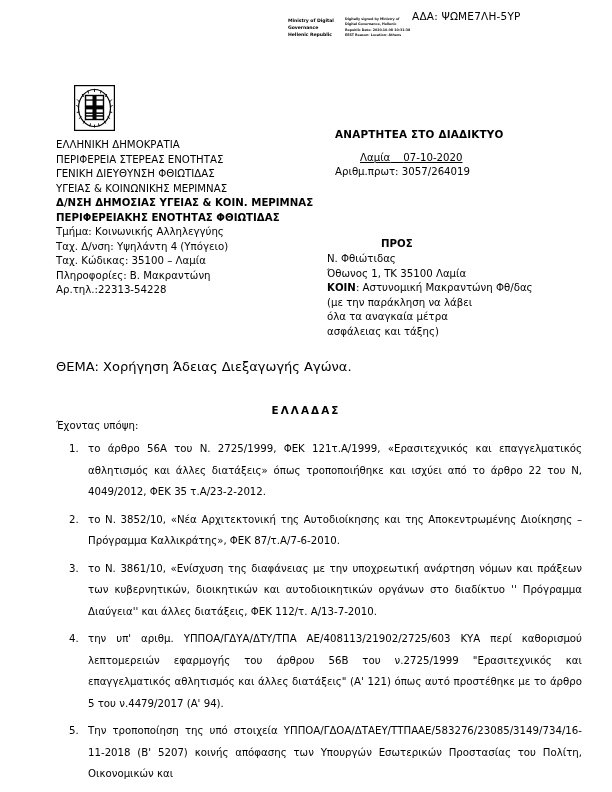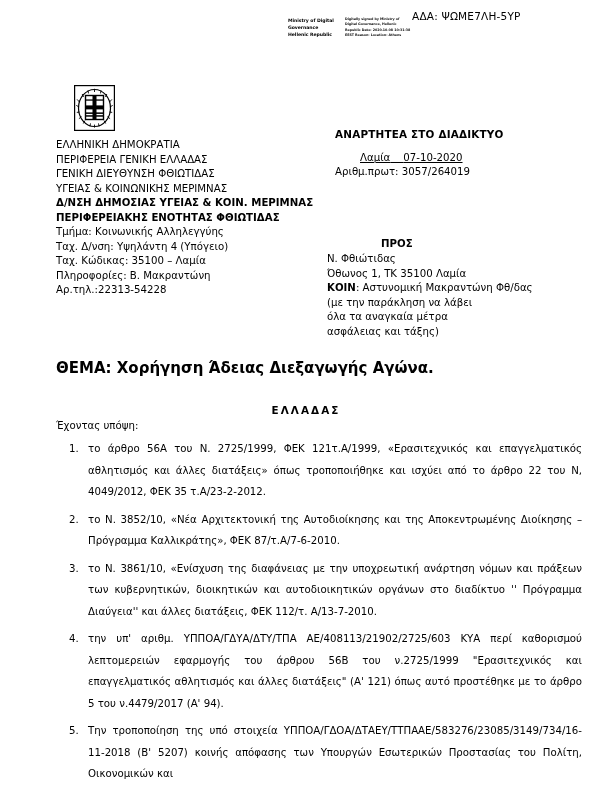--- a/index.html
+++ b/index.html
@@ -125,22 +125,22 @@
     line-height: 14.55px;
     white-space: nowrap;
   }
   .pros-block .bold { font-weight: bold; }
 
   
   .thema {
     position: absolute;
     top: 359px;
     left: 56px;
-    font-size: 15px;
-    font-weight: bold;
+    font-size: 13px;
+    font-weight: normal;
     white-space: nowrap;
   }
 
   .apofasi {
     position: absolute;
     top: 404px;
     left: 0;
     width: 612px;
     text-align: center;
     font-size: 10.4px;
@@ -204,21 +204,21 @@
           <rect x="-9" y="4.4" width="18" height="1.5"></rect>
           <rect x="-9" y="7.2" width="18" height="1.5"></rect>
           <rect x="-9" y="-8.6" width="18" height="1.3"></rect>
         </g>
       </g>
     </svg>
   </div>
 
   <div class="letterhead">
     <div>ΕΛΛΗΝΙΚΗ ΔΗΜΟΚΡΑΤΙΑ</div>
-    <div>ΠΕΡΙΦΕΡΕΙΑ ΓΕΝΙΚΗ ΕΛΛΑΔΑΣ</div>
+    <div>ΠΕΡΙΦΕΡΕΙΑ ΣΤΕΡΕΑΣ ΕΝΟΤΗΤΑΣ</div>
     <div>ΓΕΝΙΚΗ ΔΙΕΥΘΥΝΣΗ ΦΘΙΩΤΙΔΑΣ</div>
     <div>ΥΓΕΙΑΣ &amp; ΚΟΙΝΩΝΙΚΗΣ ΜΕΡΙΜΝΑΣ</div>
     <div class="bold">Δ/ΝΣΗ ΔΗΜΟΣΙΑΣ ΥΓΕΙΑΣ &amp; ΚΟΙΝ. ΜΕΡΙΜΝΑΣ</div>
     <div class="bold">ΠΕΡΙΦΕΡΕΙΑΚΗΣ ΕΝΟΤΗΤΑΣ ΦΘΙΩΤΙΔΑΣ</div>
     <div>Τμήμα: Κοινωνικής Αλληλεγγύης</div>
     <div>Ταχ. Δ/νση: Υψηλάντη 4 (Υπόγειο)</div>
     <div>Ταχ. Κώδικας: 35100 – Λαμία</div>
     <div>Πληροφορίες: Β. Μακραντώνη</div>
     <div>Αρ.τηλ.:22313-54228</div>
   </div>

